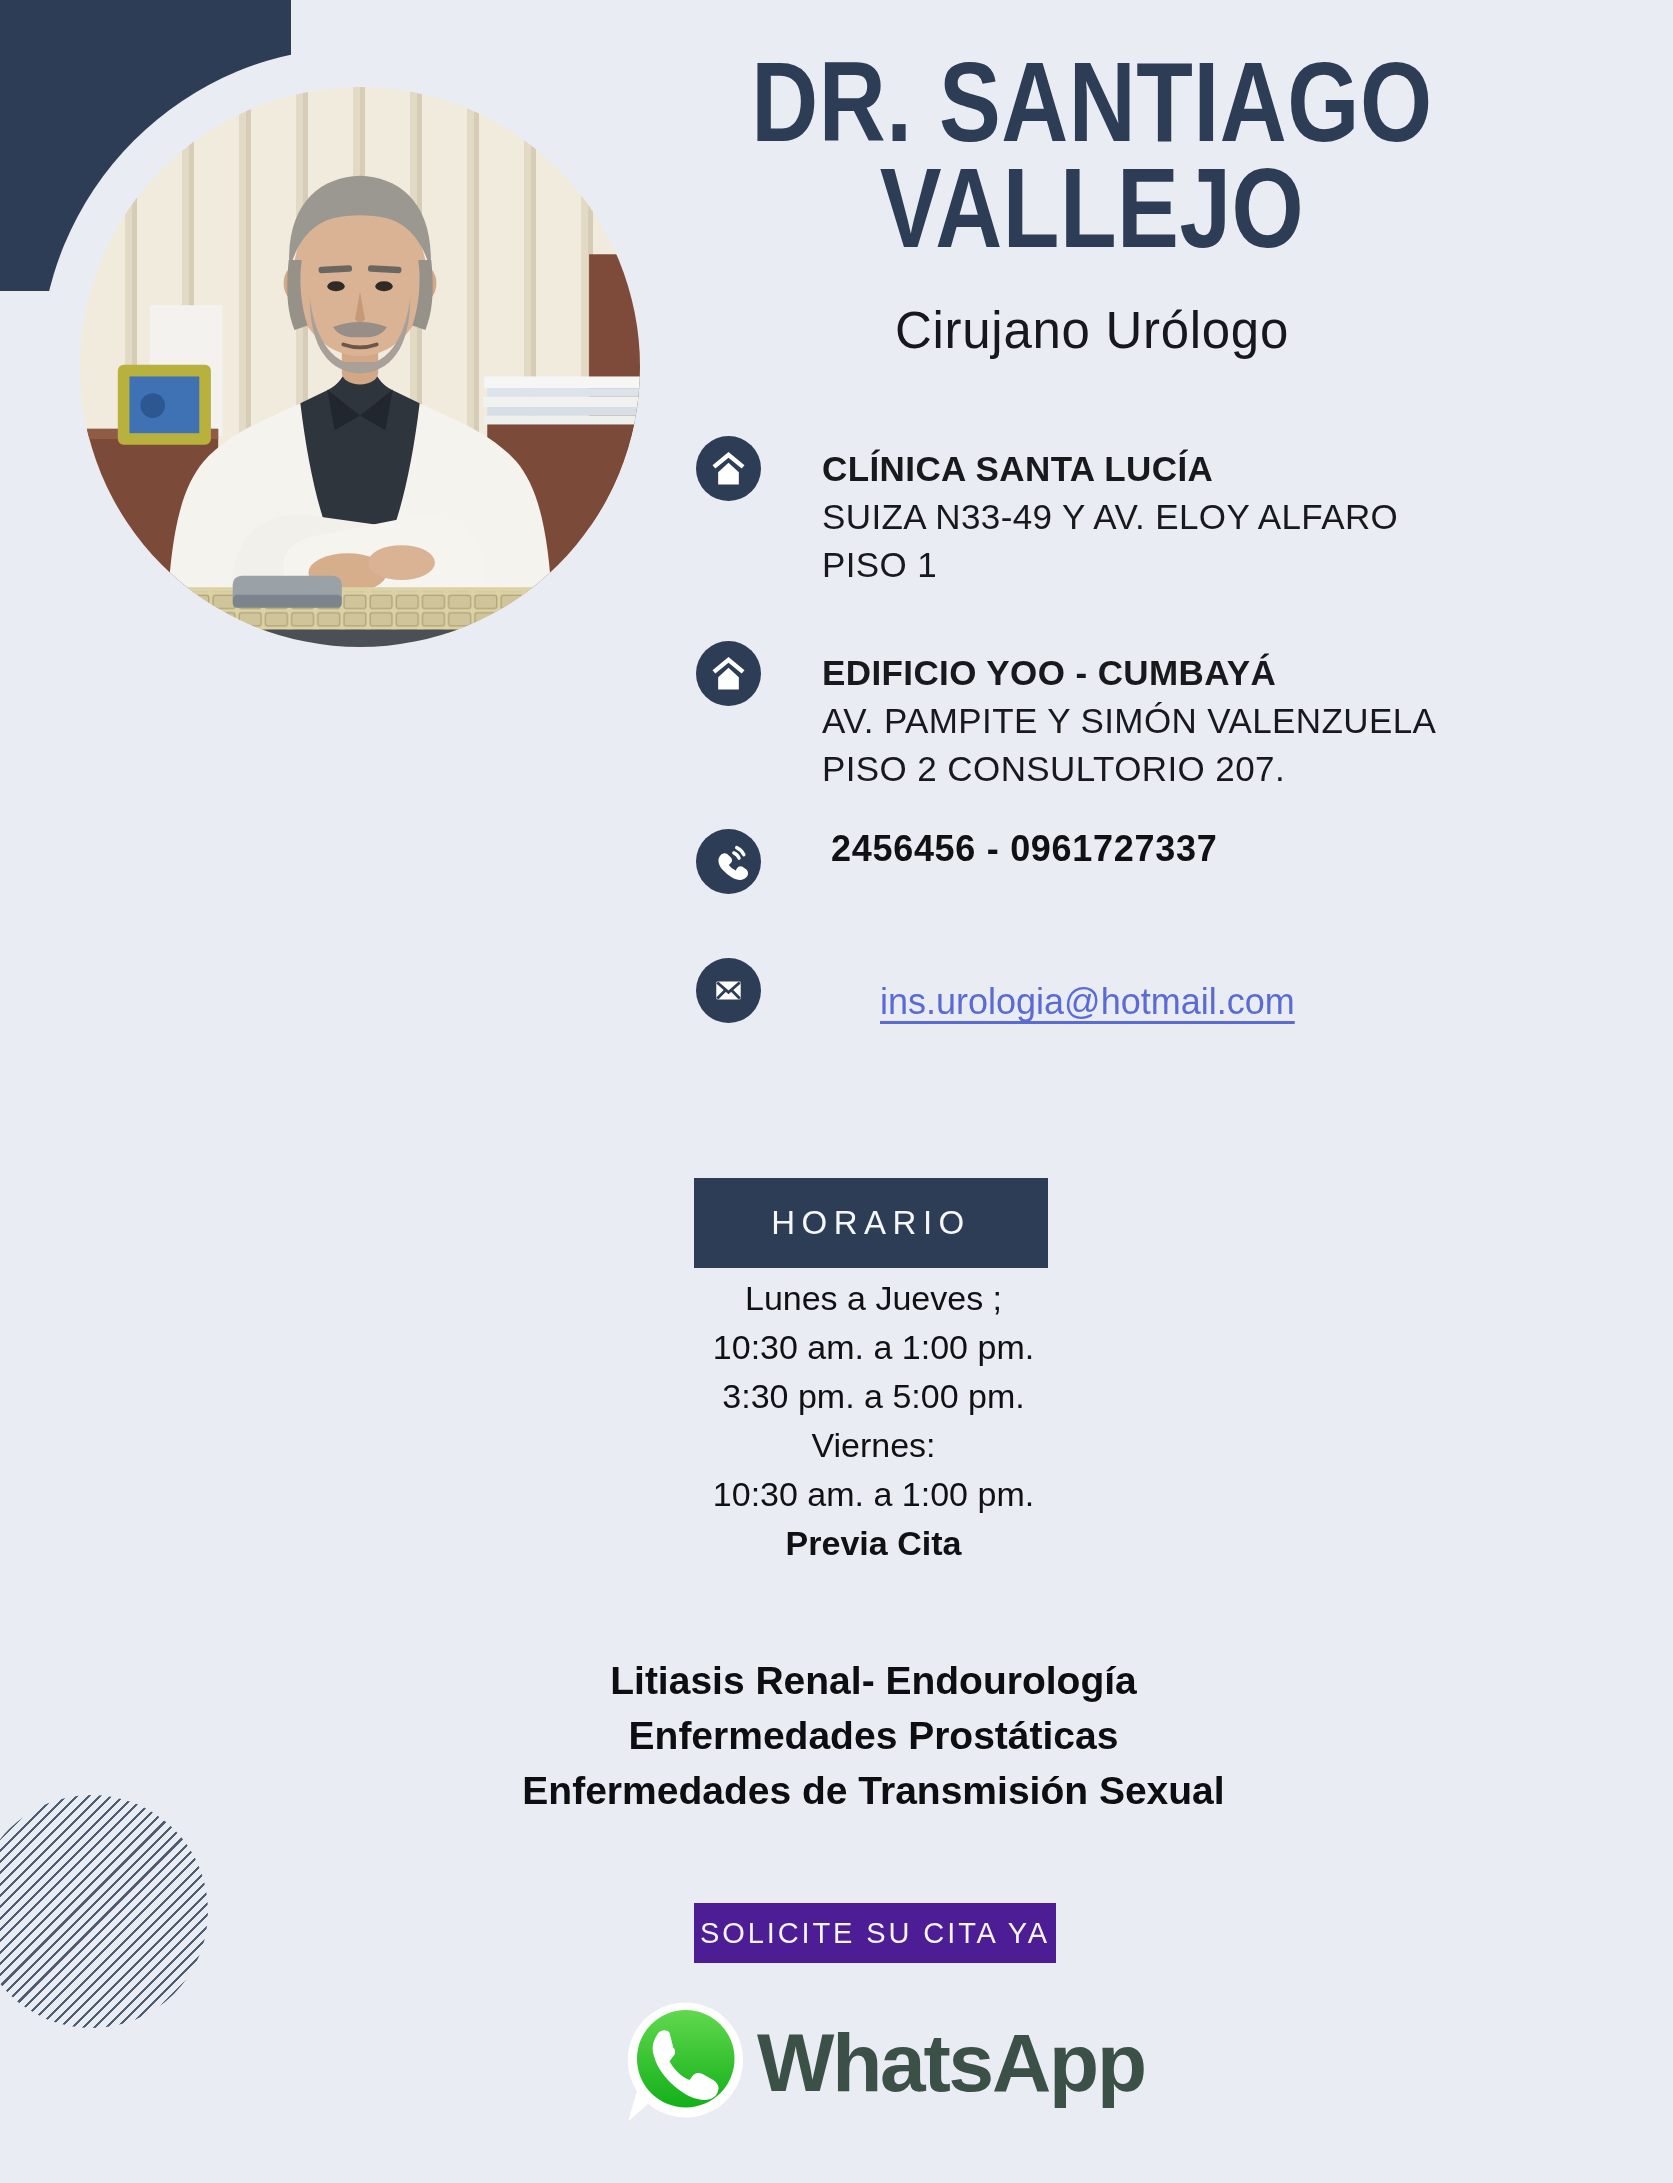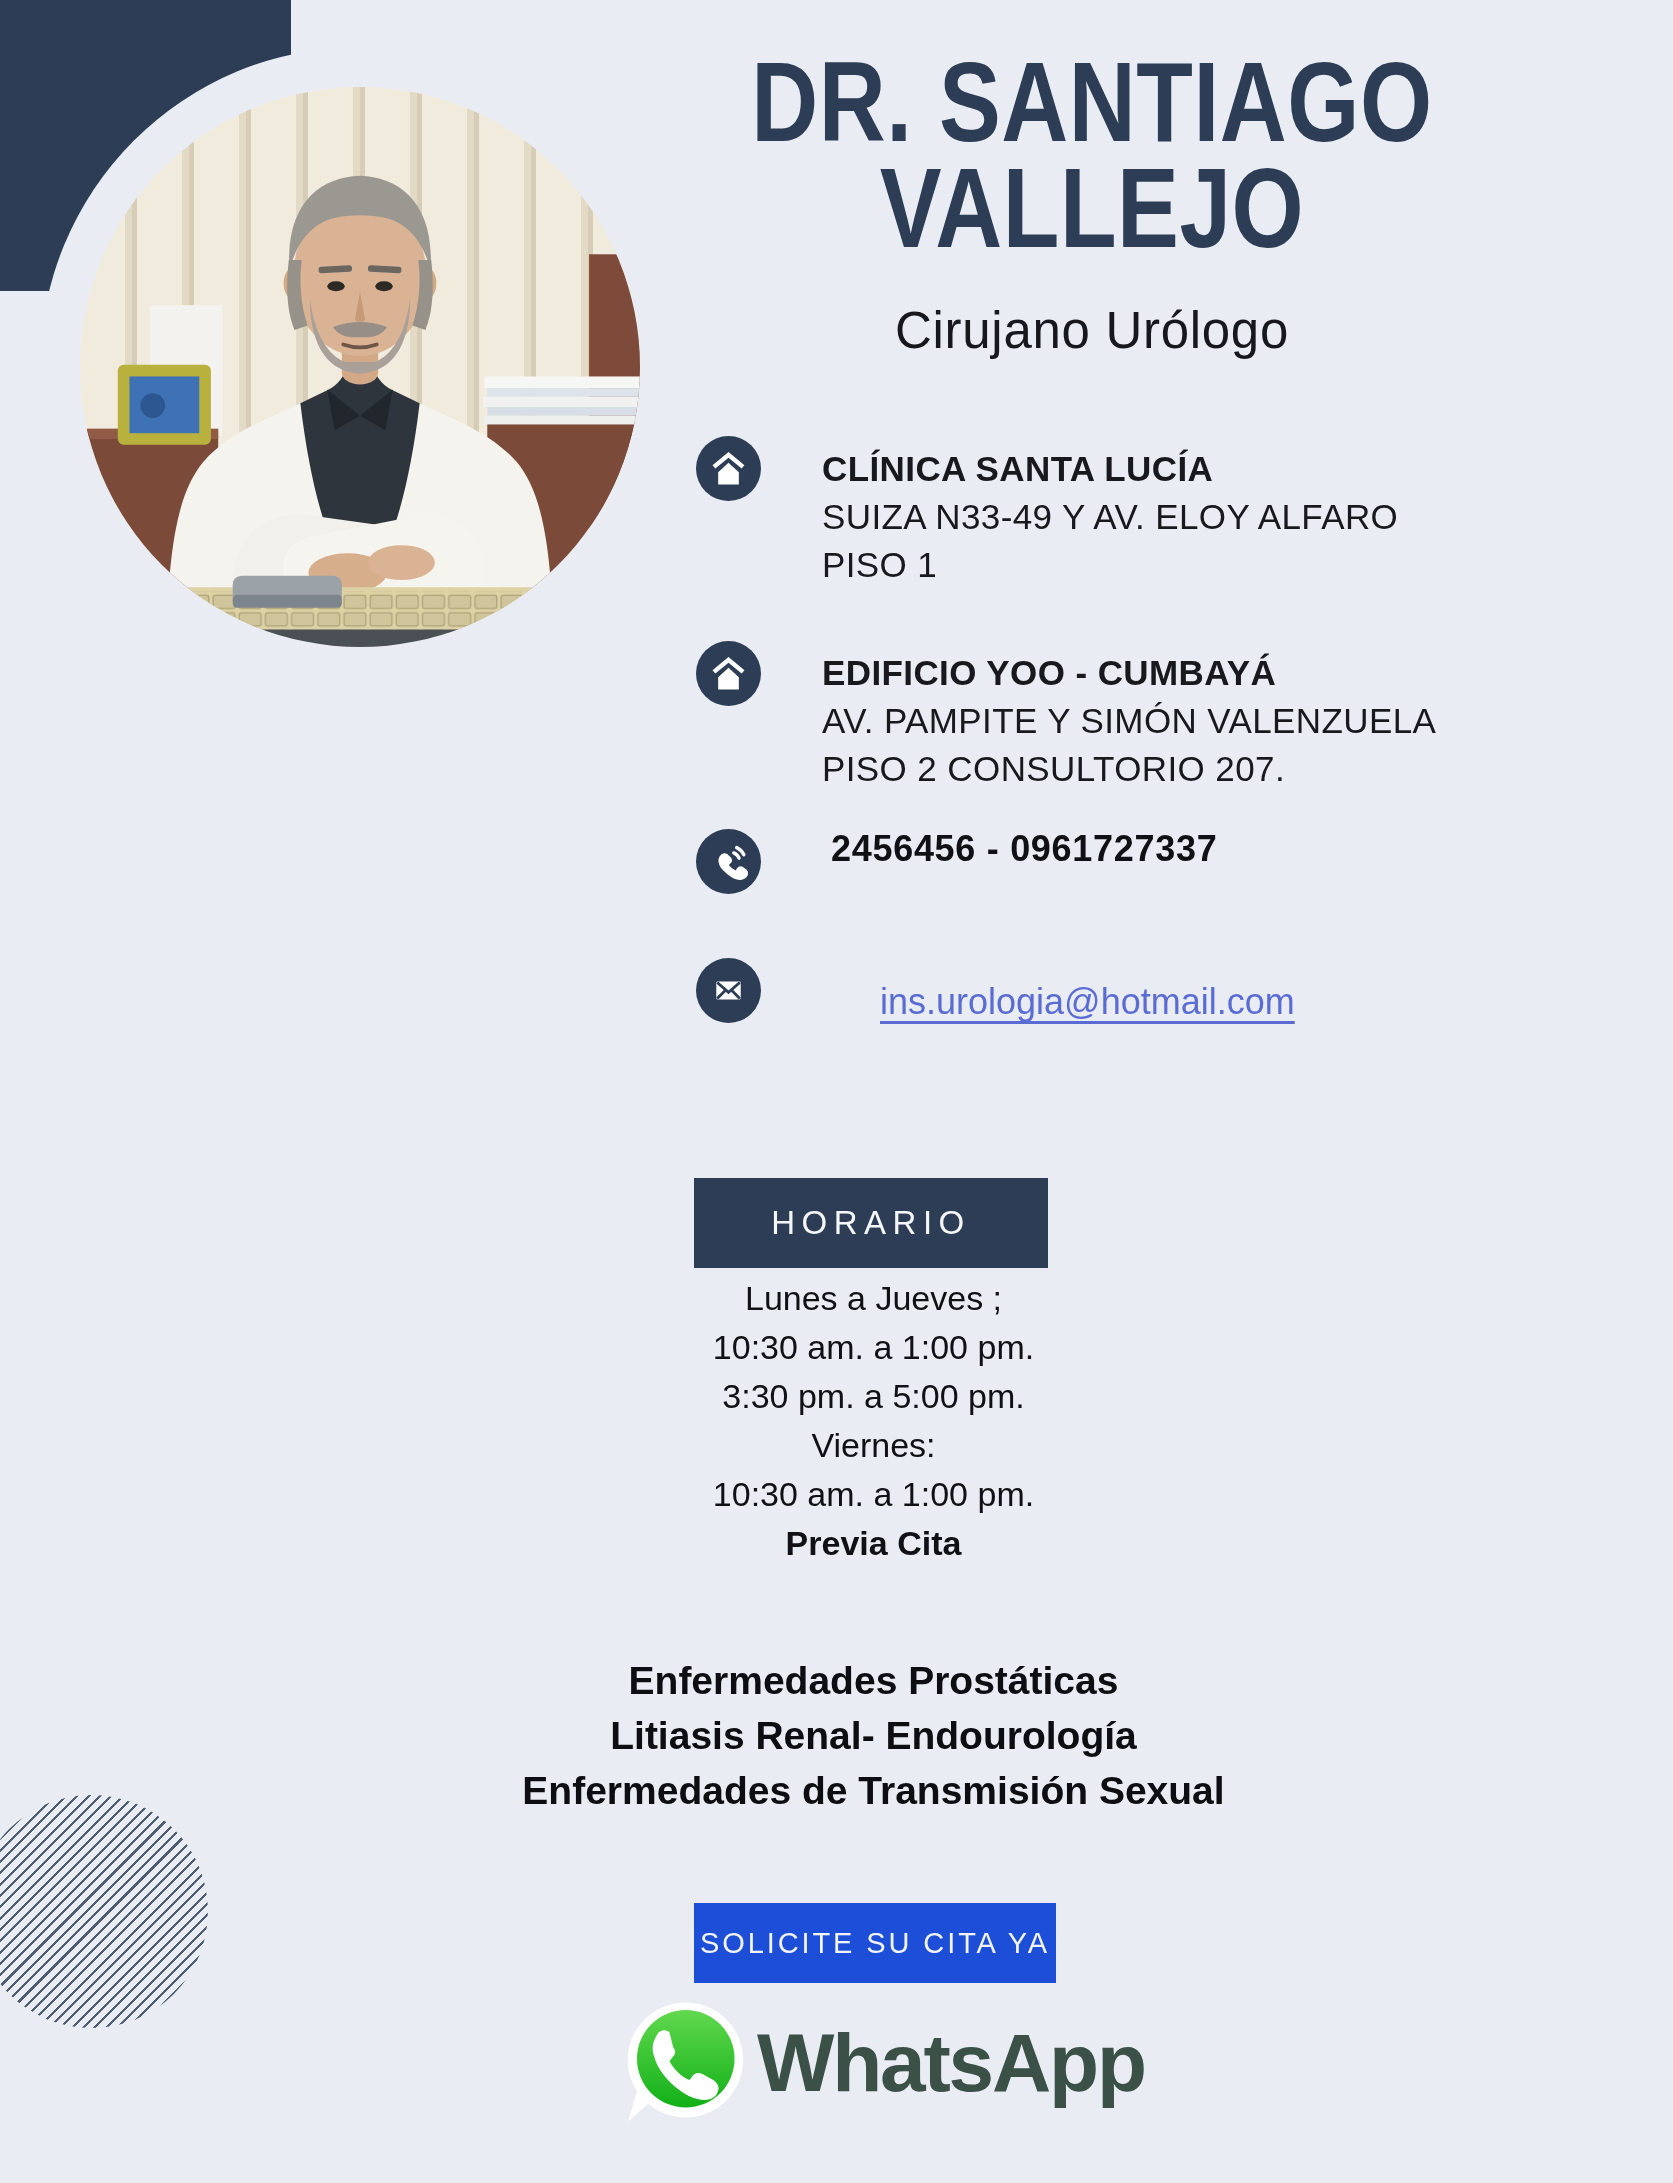--- a/index.html
+++ b/index.html
@@ -44,21 +44,21 @@
     position:absolute;left:694px;top:1178px;width:354px;height:90px;background:#2d3d55;
     color:#f5f7fa;display:flex;align-items:center;justify-content:center;
     font-size:33px;letter-spacing:6.5px;font-weight:400;
   }
   .schedule{position:absolute;left:473px;top:1274px;width:801px;text-align:center;font-size:34px;line-height:49px;color:#0f1114;}
   .schedule .note{font-weight:700;}
   
   .services{position:absolute;left:437px;top:1653px;width:873px;text-align:center;font-size:39px;line-height:55px;font-weight:700;color:#0c0e11;}
   
   .cta-button{
-    position:absolute;left:694px;top:1903px;width:362px;height:80px;background:#1d4ed8;
+    position:absolute;left:694px;top:1903px;width:362px;height:60px;background:#4c1d95;
     color:#f2f4f7;display:flex;align-items:center;justify-content:center;
     font-size:29px;letter-spacing:2.9px;cursor:pointer;
   }
   .whatsapp-row{position:absolute;left:622px;top:2000px;display:flex;align-items:center;gap:10px;cursor:pointer;}
   .wa-wordmark{font-size:82px;font-weight:700;color:#3b5148;letter-spacing:-2.2px;line-height:125px;}
 </style>
 </head>
 <body>
 
 <div class="card">
@@ -181,22 +181,22 @@
   <div class="schedule">
     <div>Lunes a Jueves ;</div>
     <div>10:30 am. a 1:00 pm.</div>
     <div>3:30 pm. a 5:00 pm.</div>
     <div>Viernes:</div>
     <div>10:30 am. a 1:00 pm.</div>
     <div class="note">Previa Cita</div>
   </div>
 
   <div class="services">
+    <div>Litiasis Renal- Endourología</div>
     <div>Enfermedades Prostáticas</div>
-    <div>Litiasis Renal- Endourología</div>
     <div>Enfermedades de Transmisión Sexual</div>
   </div>
 
   <div class="cta-button">SOLICITE SU CITA YA</div>
 
   <div class="whatsapp-row">
     <span style="display:flex;">
       <svg width="125" height="125" viewBox="0 0 100 100">
         <defs>
           <linearGradient id="wag" x1="0" y1="0" x2="0" y2="1">

